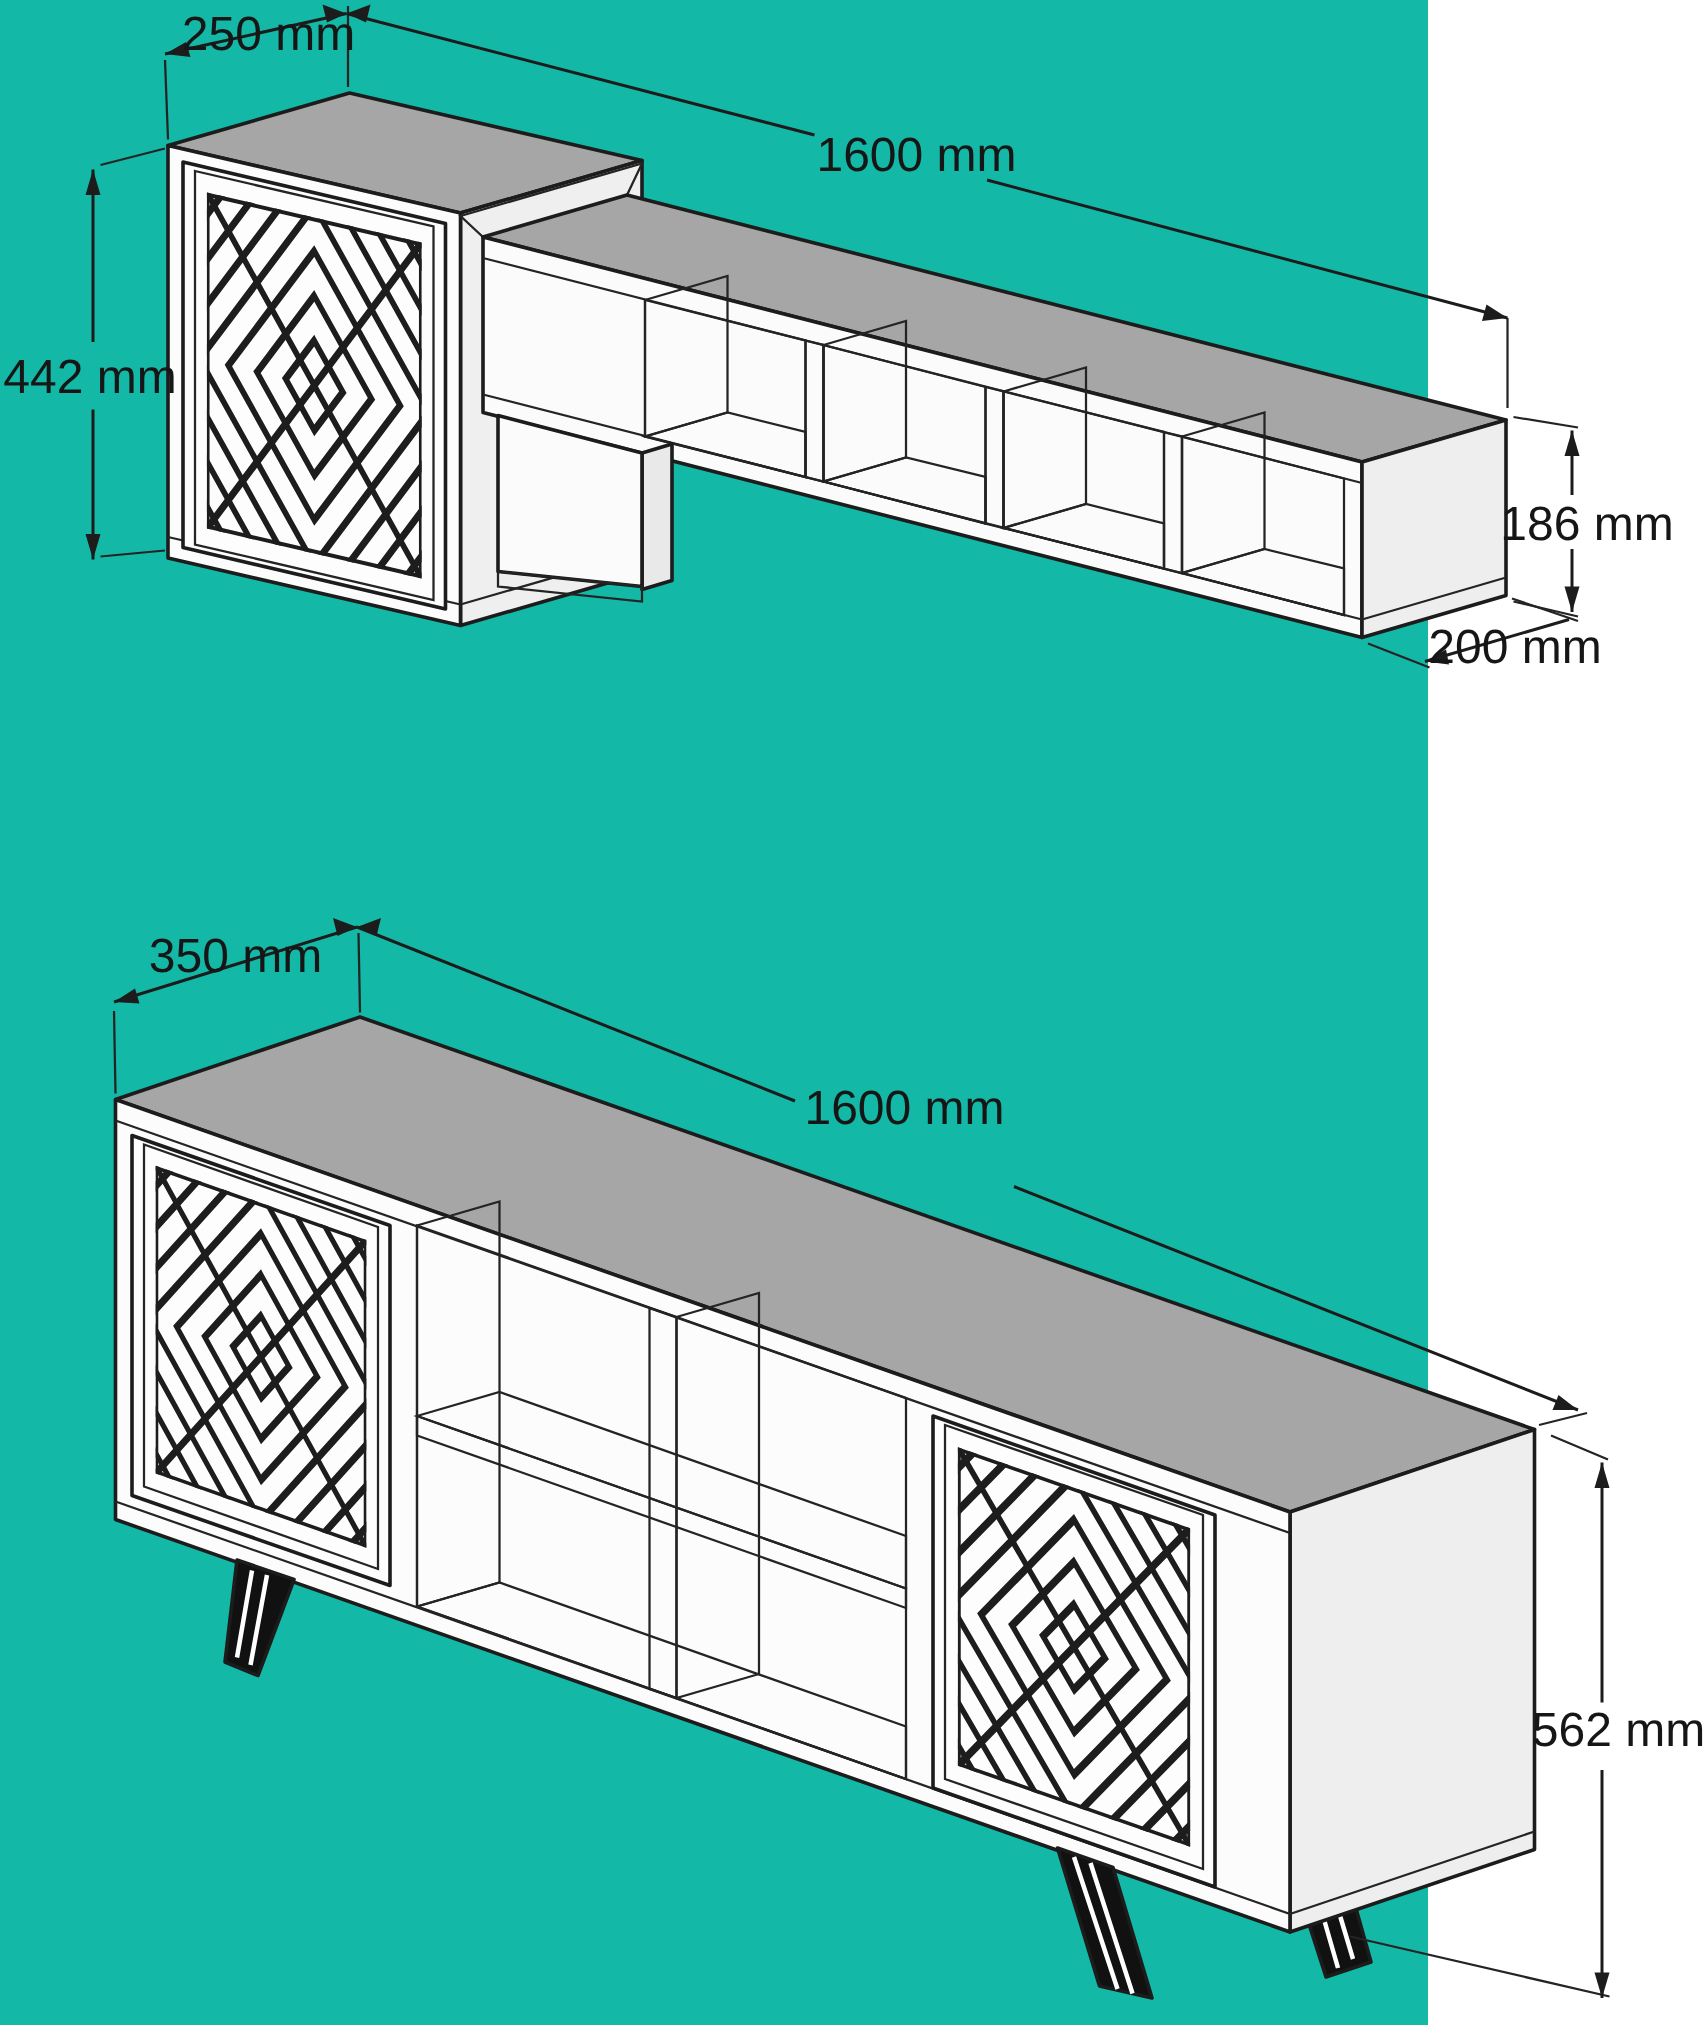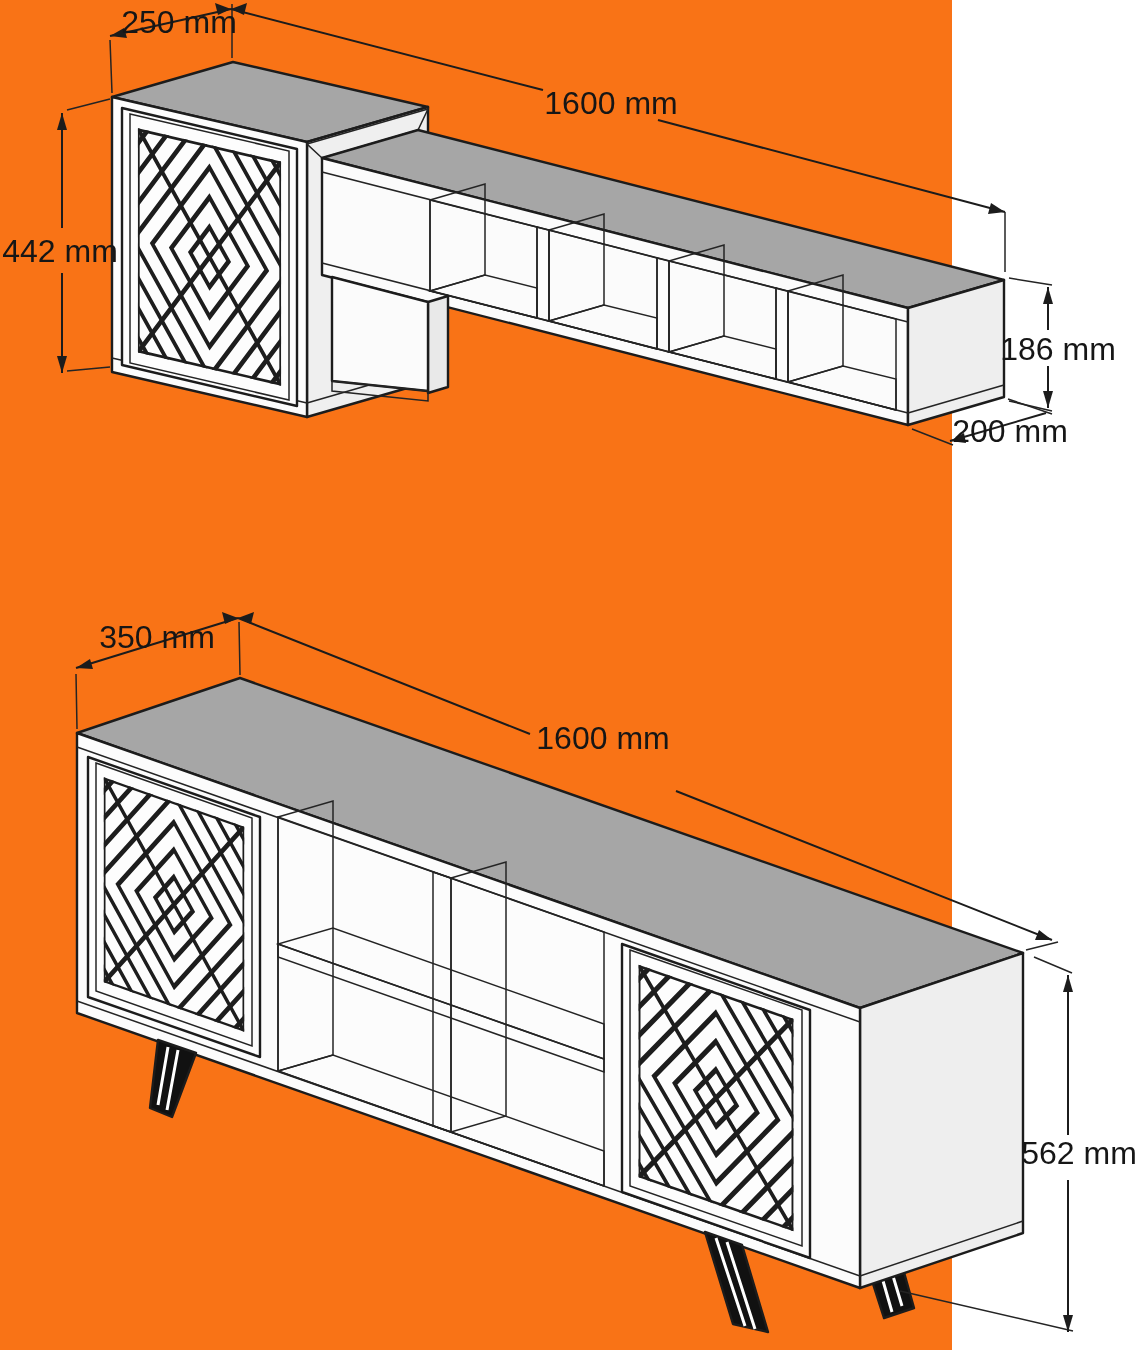--- a/index.html
+++ b/index.html
@@ -1,20 +1,20 @@
 <!DOCTYPE html>
 <html><head>
 <meta charset="utf-8">
 <style>
   html, body { margin: 0; padding: 0; background: #ffffff; }
   .canvas {
     position: relative;
     width: 952px;
     height: 1350px;
-    background: #f97316;
+    background: #14b8a6;
     font-family: "Liberation Sans", sans-serif;
   }
   svg { display: block; }
   .dim-text {
     font-family: "Liberation Sans", sans-serif;
     font-size: 32px;
     fill: #161616;
   }
   .face { stroke: #1c1c1c; stroke-width: 2.4; stroke-linejoin: round; }
   .thin { stroke: #242424; stroke-width: 1.5; fill: none; }

